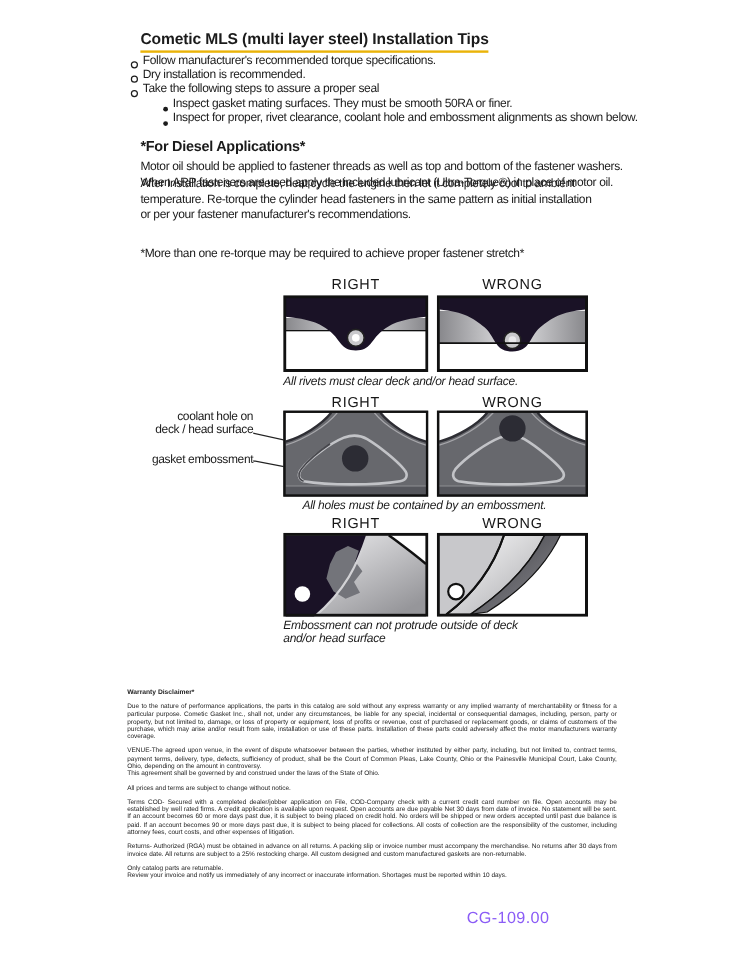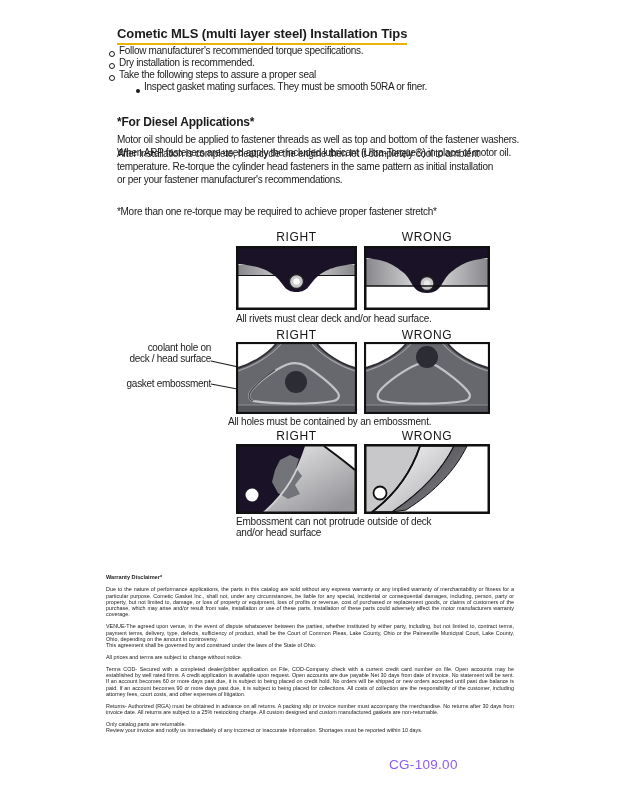--- a/index.html
+++ b/index.html
@@ -13,21 +13,21 @@
     border-bottom:2px solid #eab308; padding-bottom:2px; display:inline-block;
   }
   .body-txt { font-size:10px; letter-spacing:-0.3px; line-height:13px; white-space:pre-line; }
   .bullets { font-size:10px; letter-spacing:-0.3px; }
   .brow { display:flex; align-items:flex-end; height:12px; line-height:12px; }
   .brow.sub { margin-left:27px; }
   .ring { width:4px; height:4px; border:1px solid #1b1b1b; border-radius:50%; margin:3.5px 4px 0 0; flex:0 0 auto; }
   .dot  { width:4px; height:4px; background:#1b1b1b; border-radius:50%; margin:4px 4px 0 0; flex:0 0 auto; }
   .sect-head { font-size:12px; font-weight:bold; letter-spacing:-0.2px; }
   .dlabel { font-size:12px; letter-spacing:0.6px; text-align:center; color:#161616; }
-  .caption { font-size:10px; letter-spacing:-0.2px; line-height:11px; white-space:pre-line; }
+  .caption { font-size:10px; letter-spacing:-0.2px; line-height:11px; white-space:pre-line;font-style:italic; }
   .callout { font-size:10px; letter-spacing:-0.3px; line-height:11px; text-align:right; white-space:pre-line; width:101px; }
   .dbox svg { display:block; }
   .warranty { width:408px; font-size:5.4px; line-height:6.3px; letter-spacing:0; }
   .warranty h4 { font-size:5.6px; margin:0 0 6px 0; }
   .warranty p { margin:0 0 5.5px 0; text-align:justify; white-space:pre-line; }
   .pagecode { font-size:13.5px; letter-spacing:0.3px; color:#8b5cf6; }
   .inkfill { fill:var(--ink,#1a1226); }
 </style>
 </head>
 <body>
@@ -69,20 +69,24 @@
         <span class="ring"></span>
         <span>Dry installation is recommended.</span>
       </div>
     <div class="brow">
         <span class="ring"></span>
         <span>Take the following steps to assure a proper seal</span>
       </div>
     <div class="brow sub">
         <span class="dot"></span>
         <span>Inspect gasket mating surfaces.  They must be smooth 50RA or finer.</span>
+      </div>
+    <div class="brow sub">
+        <span class="dot"></span>
+        <span>Inspect for proper, rivet clearance, coolant hole and embossment alignments as shown below.</span>
       </div>
   </div>
 
   <div class="abs sect-head" style="left:117px; top:115px;">*For Diesel Applications*</div>
   <div class="abs body-txt" style="left:117px; top:133px; width:470px;">Motor oil should be applied to fastener threads as well as top and bottom of the fastener washers.
 When ARP fasteners are used apply the included lubricant (Ultra-Torque®) in place of motor oil.</div>
   <div class="abs body-txt" style="left:117px; top:147px; width:470px;">After Installation is complete, heat cycle the engine then let it completely cool to ambient
 temperature. Re-torque the cylinder head fasteners in the same pattern as initial installation
 or per your fastener manufacturer's recommendations.</div>
   <div class="abs body-txt" style="left:117px; top:205px; width:470px;">*More than one re-torque may be required to achieve proper fastener stretch*</div>
@@ -151,21 +155,21 @@
       <path d="M124,2 H84 C92,12 109,22 124,26 Z" fill="#fff"></path>
       <path d="M84,2 C92,12 109,22 124,26" fill="none" stroke="#2e2e34" stroke-width="2"></path>
       <path d="M79,2 C88,13 107,24 124,29" fill="none" stroke="#a6a6aa" stroke-width="1.1"></path>
       <rect x="2" y="63" width="122" height="7" fill="var(--bandark,#55565c)"></rect>
       <line x1="2" y1="63" x2="124" y2="63" stroke="#8e8e92" stroke-width="1"></line>
       <path d="M18,59 C13,57.5 12.5,53 15.5,49 C24,39 42,27 53,22.5 C59,20.5 67,20.5 73,24 C83,30 98,42 104,49.5 C107.5,53.5 106,58 100,59 C79,62.5 38,62.5 18,59 Z" fill="none" stroke="var(--embossline,#c2c3c7)" stroke-width="2.2"></path>
       <circle cx="63" cy="15" r="11" fill="var(--holedark,#2c2c34)"></circle>
       <rect x="1" y="1" width="124" height="70" fill="none" stroke="#111" stroke-width="2.2"></rect>
     </svg>
   </div>
-  <div class="abs caption" style="left:228px; top:416px;">All holes must be contained by an embossment.</div>
+  <div class="abs caption" style="left:252px; top:416px;">All holes must be contained by an embossment.</div>
 
   <div class="abs dlabel" style="left:236px; top:429px; width:121px;">RIGHT</div>
   <div class="abs dlabel" style="left:364px; top:429px; width:126px;">WRONG</div>
 
   <div class="abs dbox" style="left:236px; top:444px;">
     <svg width="121" height="70" viewBox="0 0 121 70">
       <rect x="0" y="0" width="121" height="70" fill="#fff"></rect>
       <path d="M70,2 H119 V70 H26 C52,48 62,26 70,2 Z" fill="url(#gBandR3)"></path>
       <path d="M88,2 H119 V26 C107,16 96,8 88,2 Z" fill="#fff"></path>
       <path d="M88,2 C96,8 107,16 119,26" fill="none" stroke="#111" stroke-width="2"></path>

